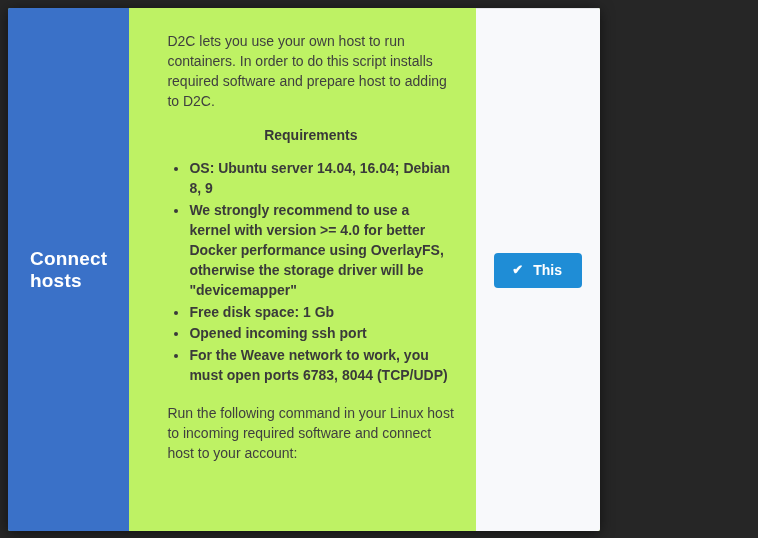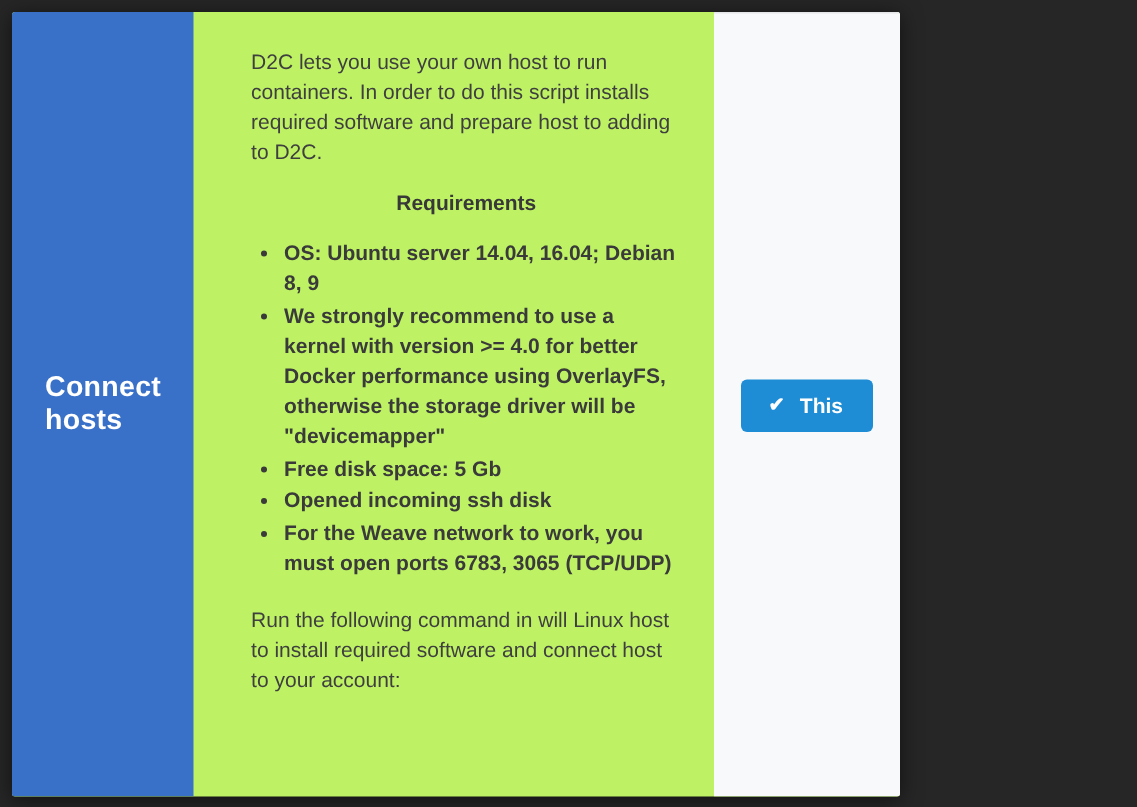--- a/index.html
+++ b/index.html
@@ -136,26 +136,26 @@
 
   <div class="modal-body">
     <p>D2C lets you use your own host to run containers. In order to do this script installs required software and prepare host to adding to D2C.</p>
 
 
     <p class="req-heading">Requirements</p>
 
     <ul class="req-list">
       <li>OS: Ubuntu server 14.04, 16.04; Debian 8, 9</li>
       <li>We strongly recommend to use a kernel with version &gt;= 4.0 for better Docker performance using OverlayFS, otherwise the storage driver will be "devicemapper"</li>
-      <li>Free disk space: 5 Gb</li>
-      <li>Opened incoming ssh disk</li>
-      <li>For the Weave network to work, you must open ports 6783, 3065 (TCP/UDP)</li>
+      <li>Free disk space: 1 Gb</li>
+      <li>Opened incoming ssh port</li>
+      <li>For the Weave network to work, you must open ports 6783, 8044 (TCP/UDP)</li>
     </ul>
 
-    <p>Run the following command in will Linux host to install required software and connect host to your account:</p>
+    <p>Run the following command in your Linux host to incoming required software and connect host to your account:</p>
 
   </div>
 
   <div class="modal-footer">
     <button class="close-btn">
       <span class="check-icon">✔</span>
       <span>This</span>
     </button>
   </div>
 

